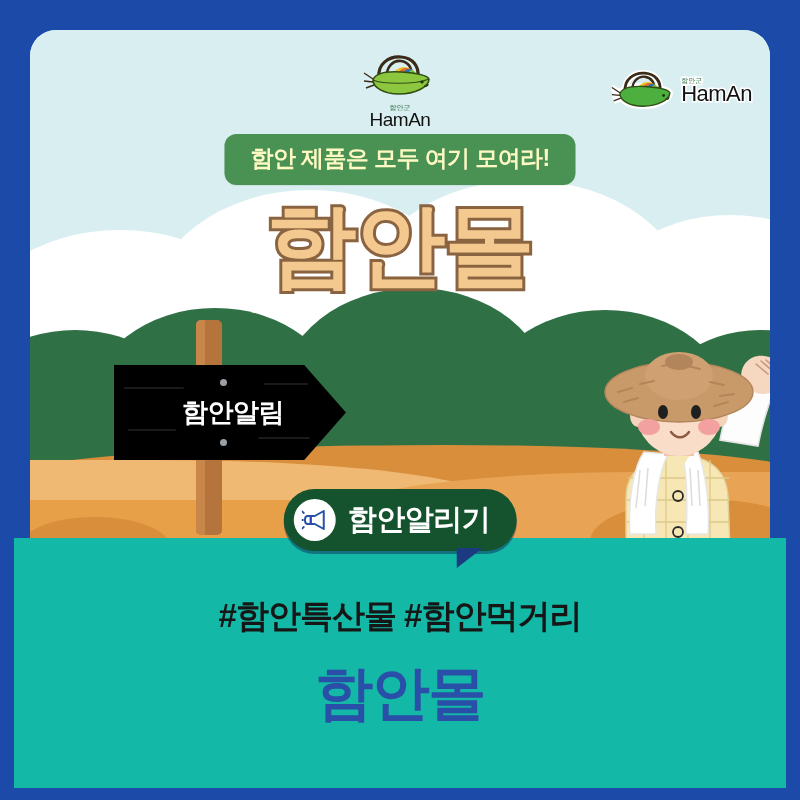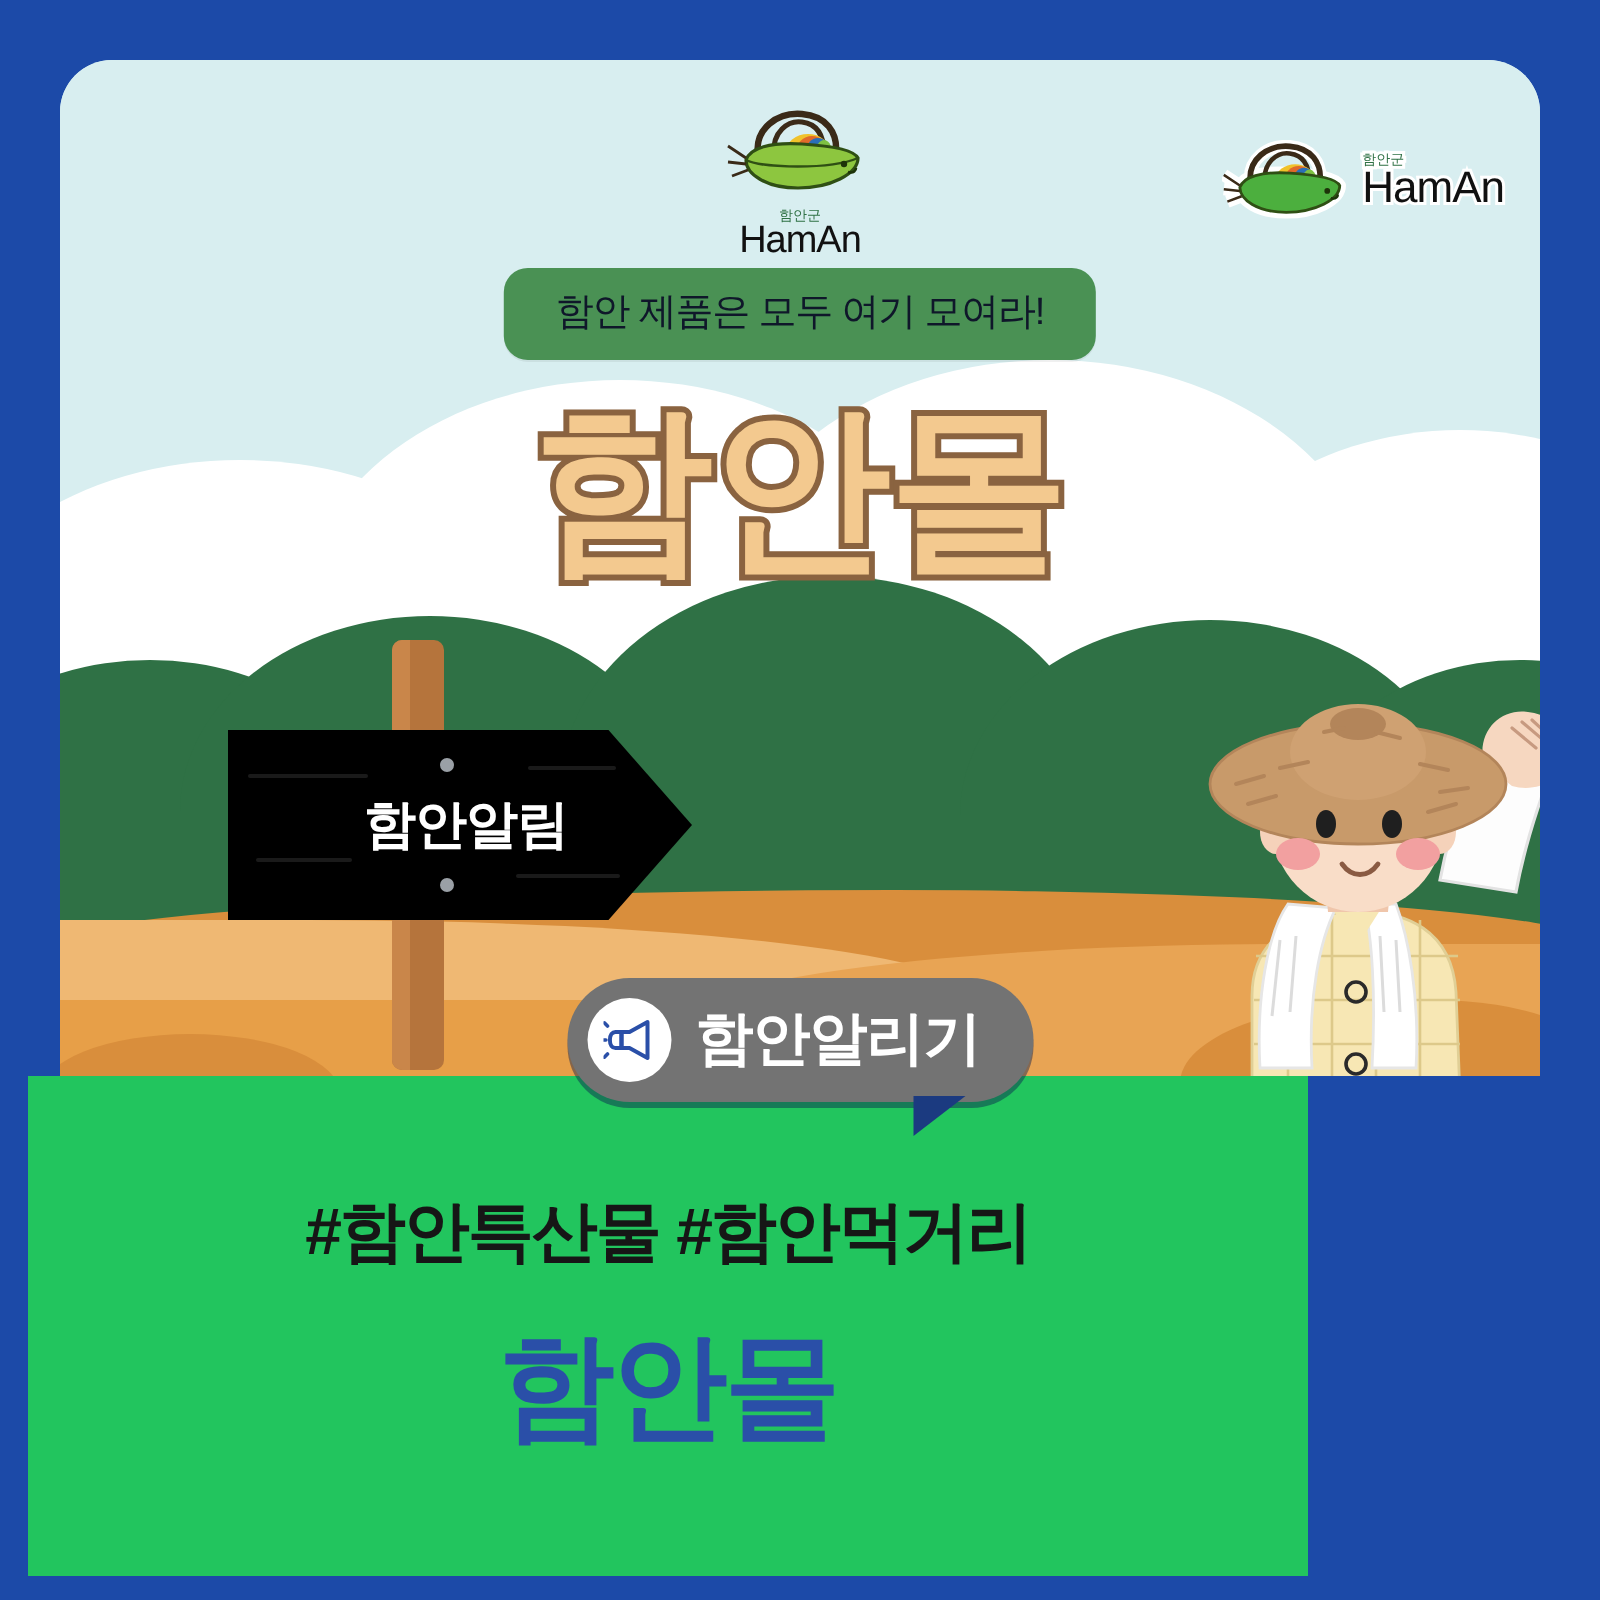--- a/index.html
+++ b/index.html
@@ -92,21 +92,21 @@
     position:absolute;
     left:50%; top:104px;
     transform:translateX(-50%);
     background:#4a9154;
     border-radius:12px;
     padding:9px 26px 11px;
     z-index:7;
     box-shadow:0 1px 0 rgba(0,0,0,.06);
   }
   #banner span {
-    color:#0f172a; font-size:19px; font-weight:normal;
+    color:#fef9c3; font-size:23px; font-weight:bold;
     letter-spacing:-0.6px; white-space:nowrap;
   }
 
   
   #hero-title {
     position:absolute; left:0; right:0; top:168px;
     text-align:center; z-index:7;
   }
   #hero-title span {
     font-size:90px; font-weight:bold; letter-spacing:-1px;
@@ -147,21 +147,21 @@
     margin-left:6px;
   }
 
   
   #farmer { position:absolute; left:540px; top:318px; width:230px; height:200px; z-index:6; }
 
   
   #badge {
     position:absolute; left:50%; top:489px;
     transform:translateX(-50%);
-    background:#737373;
+    background:#14532d;
     border-radius:34px;
     height:62px; padding:0 26px 0 10px;
     display:flex; align-items:center; gap:12px;
     z-index:20;
     box-shadow:0 3px 0 rgba(12,30,80,.45);
   }
   #badge::after{
     content:""; position:absolute; right:34px; bottom:-17px;
     border-left:0 solid transparent;
     border-right:26px solid transparent;
@@ -173,22 +173,22 @@
     flex:0 0 auto; position:relative; z-index:2;
   }
   #badge span.label {
     color:#fff; font-size:29px; font-weight:bold; letter-spacing:-0.5px;
     position:relative; z-index:2; white-space:nowrap;
   }
 
   
   #bottom {
     position:absolute;
-    left:14px; top:538px; width:640px; height:250px;
-    background:#22c55e;
+    left:14px; top:538px; width:772px; height:250px;
+    background:#14b8a6;
     display:flex; flex-direction:column;
     align-items:center; justify-content:center;
     gap:16px;
   }
   #hashtags {
     font-size:33px; font-weight:bold; color:#161616;
     letter-spacing:-1px; white-space:nowrap;
   }
   #headline {
     font-size:58px; font-weight:bold; color:#2a4fa8;

